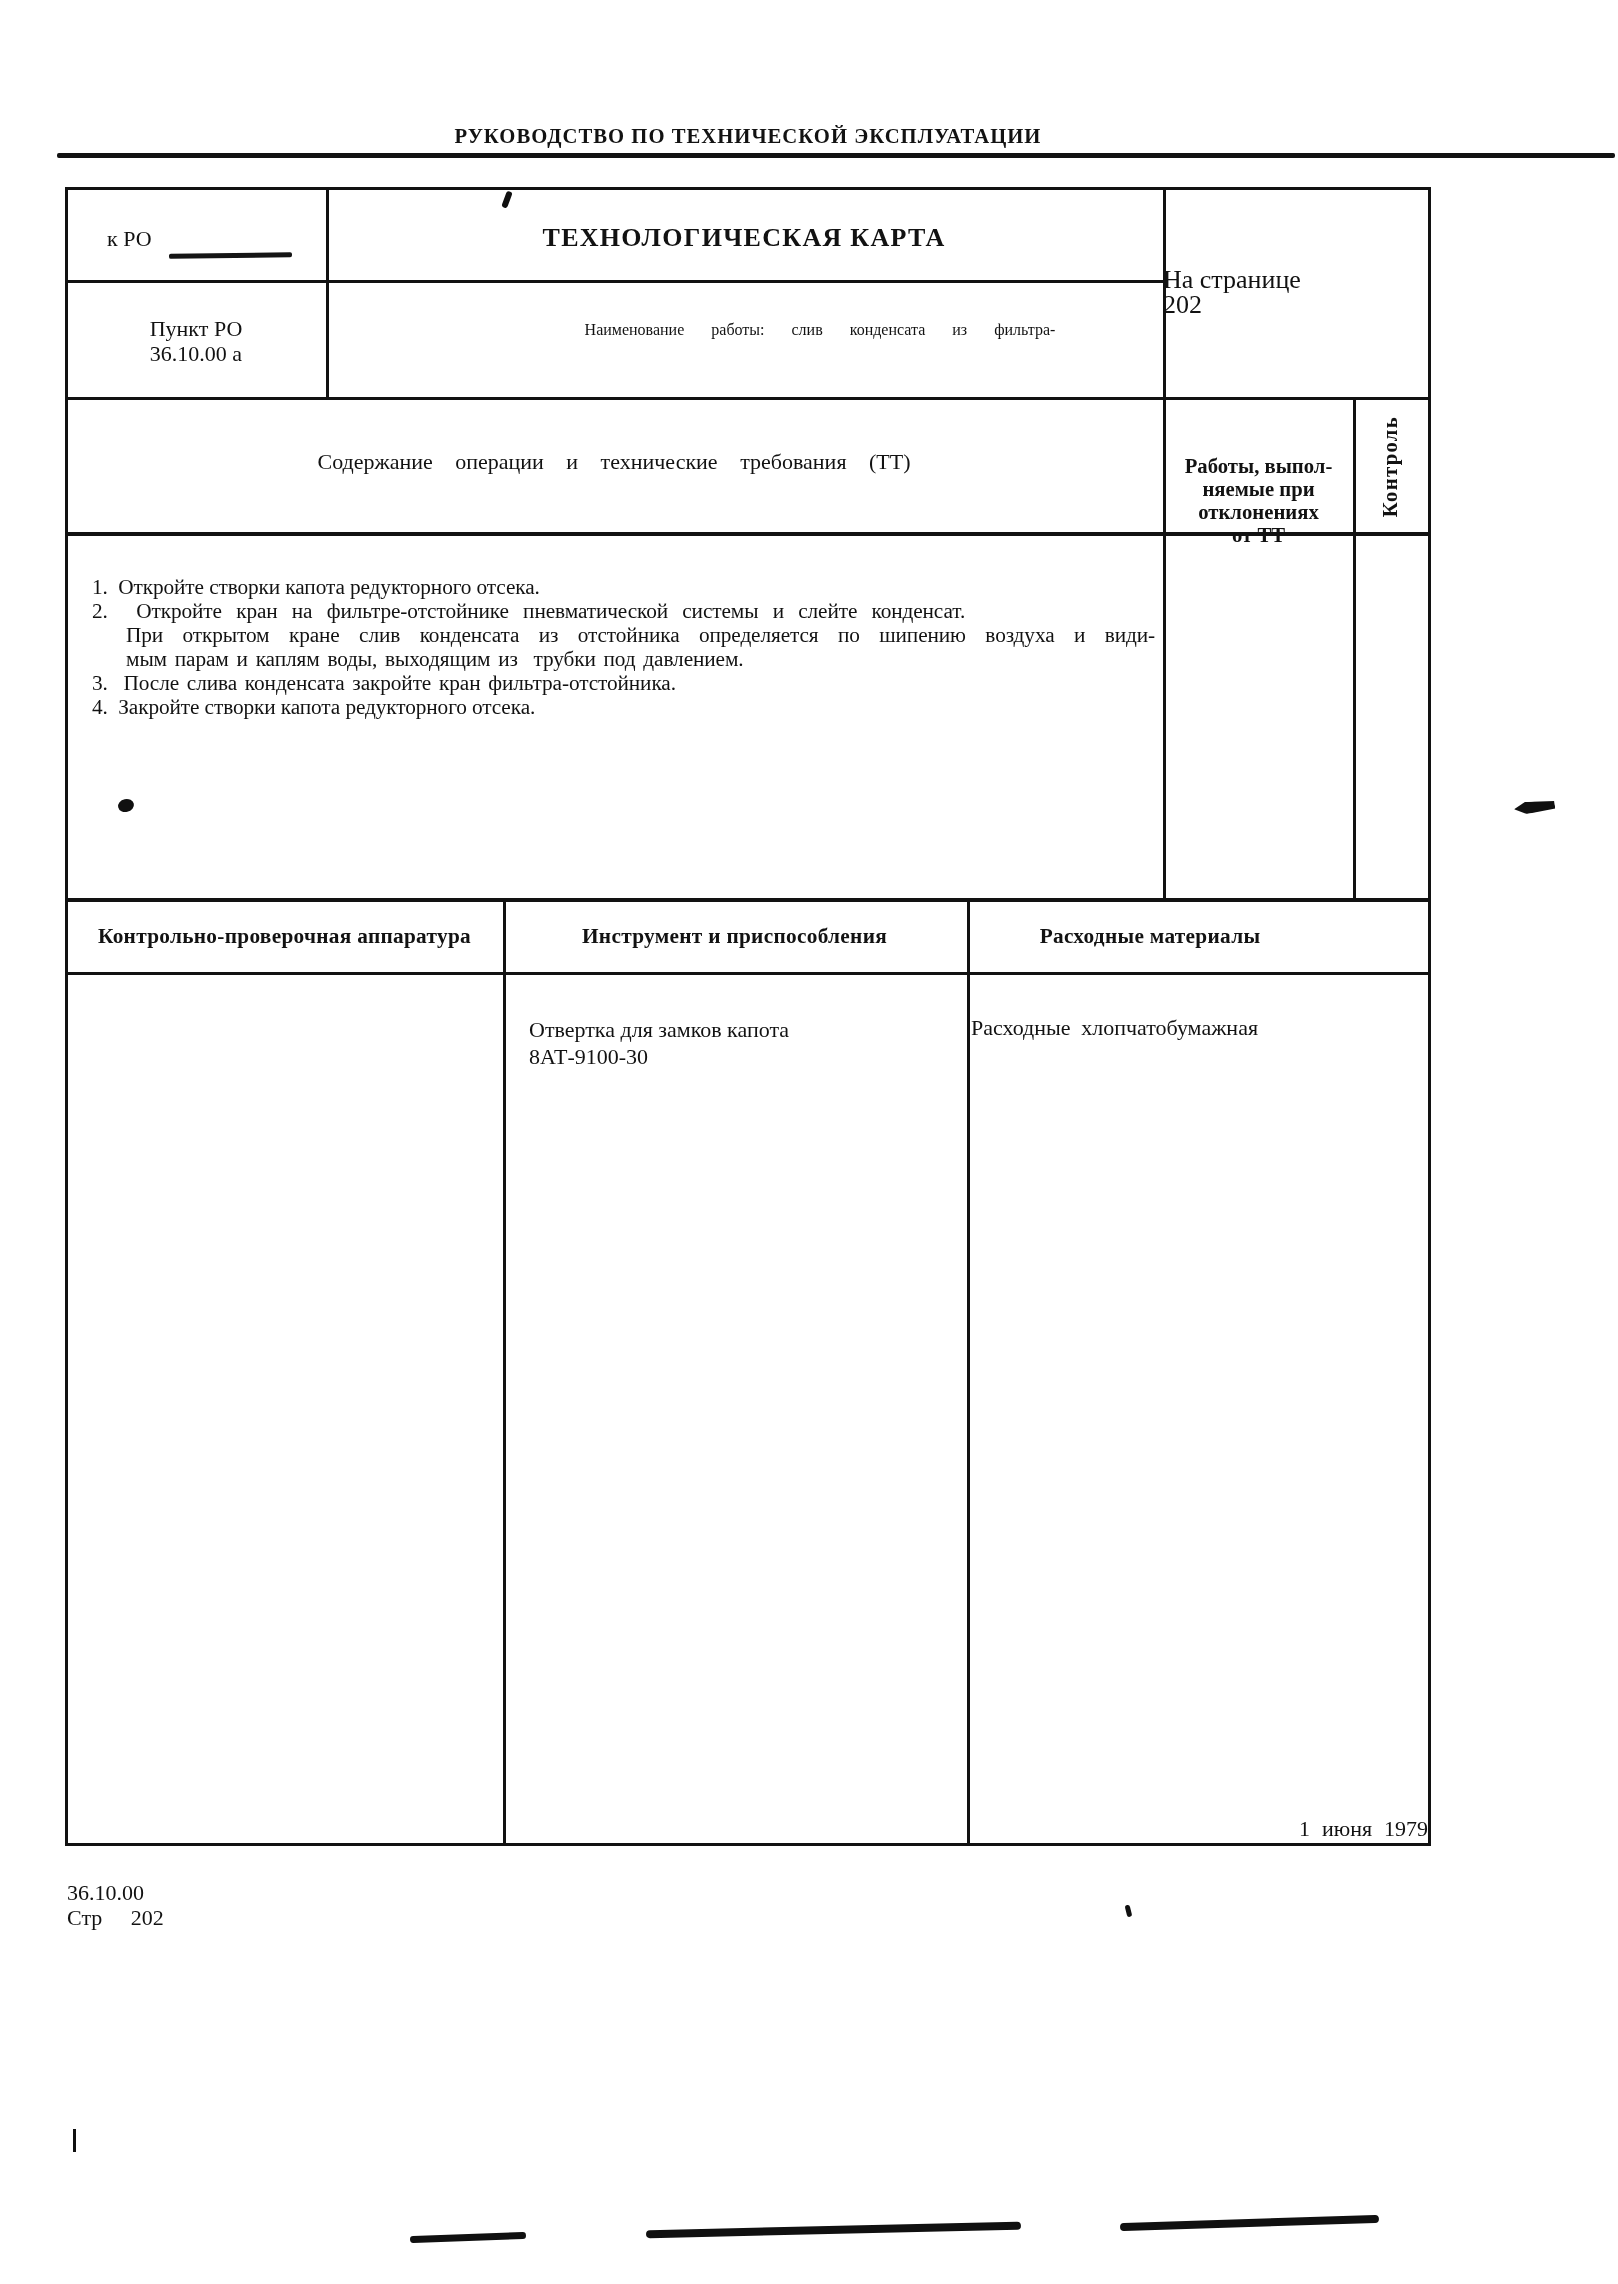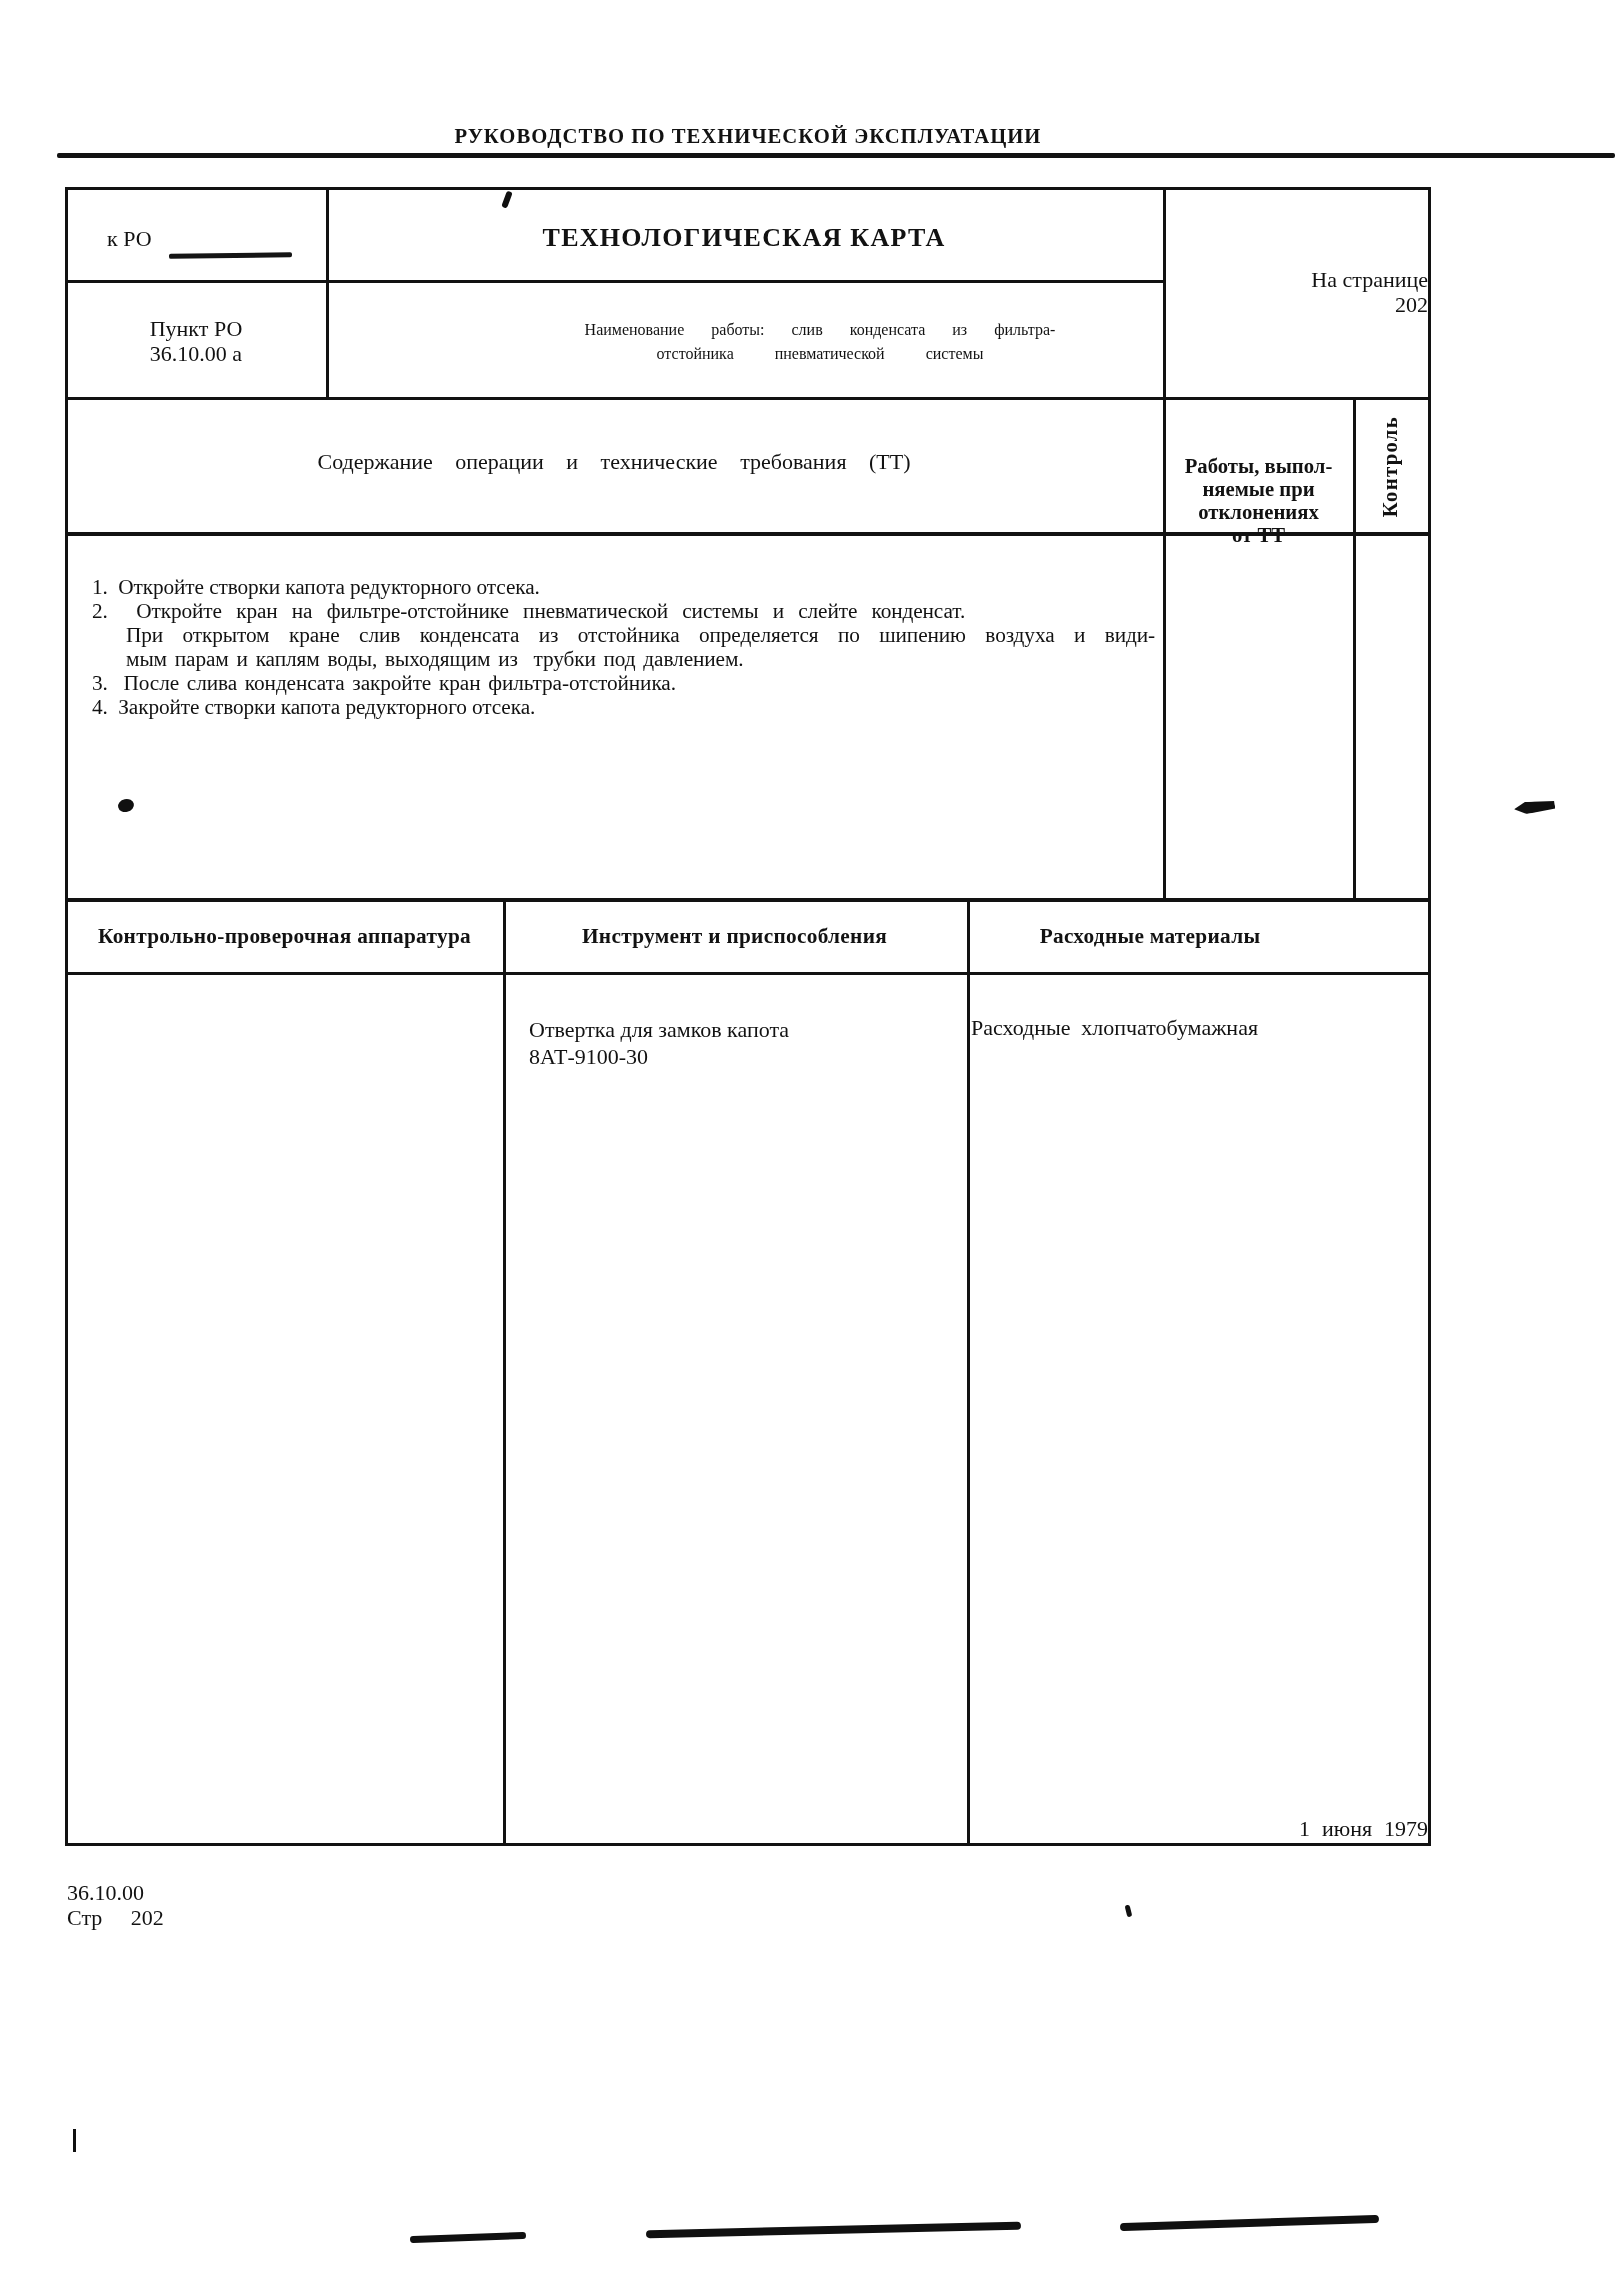--- a/index.html
+++ b/index.html
@@ -17,21 +17,21 @@
   .header-rule{left:57px;top:153px;width:1558px;height:4.5px;background:#121212;border-radius:1.9px;}
   
   .ro-ref{left:107px;top:226px;font-size:22px;}
   .ro-underline{left:169px;top:253px;width:123px;height:4.5px;background:#151515;transform:rotate(-0.8deg);border-radius:1.9px;}
   .card-title{left:326px;top:223px;width:836px;text-align:center;
     font-size:26px;font-weight:700;letter-spacing:1.3px;}
   .punkt{left:65px;top:317px;width:262px;text-align:center;font-size:22px;line-height:24.6px;}
   .workname{left:326px;top:318px;width:988px;text-align:center;font-size:16px;line-height:24px;}
   .workname .l1{word-spacing:23px;}
   .workname .l2{word-spacing:37px;}
-  .onpage{left:1163px;top:268px;width:265px;text-align:right;font-size:22px;line-height:24.6px;}
+  .onpage{left:1163px;top:268px;width:265px;text-align:left;font-size:26px;line-height:24.6px;}
   
   .ops-header{left:65px;top:449px;width:1098px;text-align:center;font-size:22px;word-spacing:17px;}
   .dev-header{left:1164px;top:407px;width:189px;text-align:center;
     font-size:20.7px;font-weight:700;line-height:23px;margin-top:48px;}
   .control-cell{left:1353px;top:401px;width:75px;height:131px;display:flex;align-items:center;justify-content:center;}
   .control-vert{writing-mode:vertical-rl;transform:rotate(180deg);
     font-size:20.7px;font-weight:700;letter-spacing:1.3px;}
   
   .step{position:absolute;font-size:21.3px;white-space:pre;letter-spacing:-0.1px;}
   .s0{left:92px;top:575px;}
@@ -95,21 +95,20 @@
 <div class="txt card-title">ТЕХНОЛОГИЧЕСКАЯ КАРТА</div>
 <div class="artifact title-tick"></div>
 
 <div class="abs punkt">
   <div>Пункт РО</div>
   <div>36.10.00 а</div>
 </div>
 
 <div class="abs workname">
   <div class="l1">Наименование работы: слив конденсата из фильтра-</div>
-  <div class="l2">отстойника пневматической системы</div>
 </div>
 
 <div class="abs onpage">
   <div>На странице</div>
   <div>202</div>
 </div>
 
 <div class="txt ops-header">Содержание операции и технические требования (ТТ)</div>
 
 <div class="abs dev-header">

